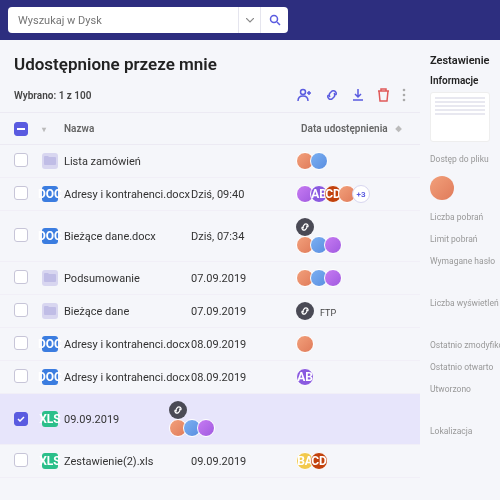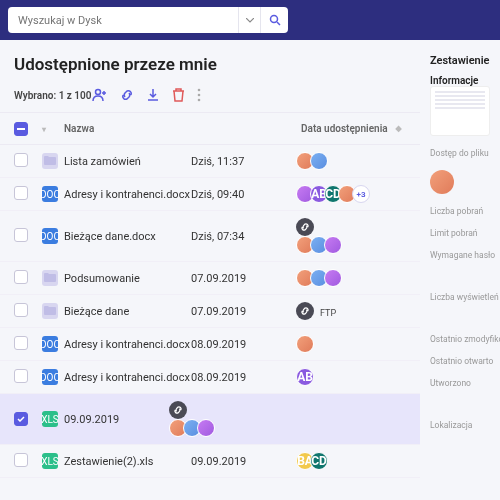--- a/index.html
+++ b/index.html
@@ -6,58 +6,58 @@
 body{width:500px;height:500px;overflow:hidden;background:#f5f6fa;font-size:11px;color:#2c2c3a}
 .topbar{height:40px;background:#2d2e7f;display:flex;align-items:center;padding:0 8px;gap:6px}
 .search-wrap{flex:0 0 280px;display:flex;align-items:flex-end}
 .search-input{flex:1;height:26px;border:none;border-radius:4px 0 0 4px;padding:0 10px;font-size:11px;background:#fff;color:#333}
 .search-dd{width:22px;height:26px;background:#fff;border-left:1px solid #e5e5ee;display:flex;align-items:center;justify-content:center;color:#888}
 .search-btn{width:28px;height:26px;background:#fff;border-left:1px solid #e5e5ee;border-radius:0 4px 4px 0;display:flex;align-items:center;justify-content:center;color:#5a5be0}
 .content{display:flex;height:calc(100% - 40px)}
 .main{flex:1;min-width:0;padding:14px 0 0 0}
 .side{width:80px;padding:14px 0 0 10px;font-size:9px;color:#888;overflow:hidden}
 h1{font-size:17px;font-weight:600;color:#222;padding:0 14px;margin-bottom:14px}
-.toolbar{display:flex;align-items:center;padding:0 14px 10px 14px;border-bottom:1px solid #eceaf3}
+.toolbar{display:flex;align-items:center;justify-content:space-between;padding:0 14px 10px 14px;border-bottom:1px solid #eceaf3}
 .sel-info{font-size:10px;font-weight:600;color:#444}
 .actions{display:flex;gap:12px;align-items:center}
 .actions .ico{color:#5a5be0;cursor:pointer}
 .actions .ico.danger{color:#e05a5a}
 .actions .ico.gray{color:#aaa}
 .hdr{display:flex;align-items:center;padding:8px 14px;font-size:10px;color:#666;font-weight:600;border-bottom:1px solid #eceaf3}
 .col-chk{width:28px;flex:none}
 .col-ico{width:22px;flex:none}
 .col-name{flex:1;min-width:0;display:flex;align-items:center;gap:4px}
 .col-date{width:105px;flex:none;display:flex;align-items:center;gap:8px}
 .col-access{width:110px;flex:none}
 .rows{max-height:370px;overflow:auto}
 .row{display:flex;align-items:center;padding:7px 14px;border-bottom:1px solid #f1eff7;font-size:11px;color:#333}
 .row.selected{background:#e7e5fb}
 .row .col-name{font-weight:400}
 .chk{width:14px;height:14px;border:1.5px solid #c7c5d8;border-radius:3px;background:#fff;display:inline-flex;align-items:center;justify-content:center}
 .chk.hdr-chk{background:#5a5be0;border-color:#5a5be0;color:#fff}
 .chk.checked{background:#5a5be0;border-color:#5a5be0;color:#fff}
-.ficon{width:16px;height:16px;border-radius:3px;display:inline-flex;align-items:center;justify-content:center;font-size:10px;font-weight:400;color:#fff}
+.ficon{width:16px;height:16px;border-radius:3px;display:inline-flex;align-items:center;justify-content:center;font-size:12px;font-weight:700;color:#fff}
 .ficon.folder{background:#d8d6f0}
 .ficon.docx{background:#3b7de0}
 .ficon.xls{background:#2bbf8a}
 .avs{display:flex;align-items:center;gap:-4px}
 .av{width:18px;height:18px;border-radius:50%;border:1.5px solid #fff;margin-left:-4px;display:inline-flex;align-items:center;justify-content:center;font-size:12px;font-weight:700;color:#fff}
 .av:first-child{margin-left:0}
 .av.p1{background:linear-gradient(135deg,#f2a07b,#e07b5a)}
 .av.p2{background:linear-gradient(135deg,#7bb0f2,#5a8ee0)}
 .av.p3{background:linear-gradient(135deg,#c77bf2,#a05ae0)}
 .av.ab{background:#8a5ae0}
-.av.cd{background:#0f766e}
+.av.cd{background:#c2410c}
 .av.ba{background:#f2c94c}
 .av.more{background:#fff;color:#5a5be0;border:1px solid #d8d6f0;font-size:8px}
 .link-badge{width:18px;height:18px;border-radius:50%;background:#4a4a55;color:#fff;display:inline-flex;align-items:center;justify-content:center;margin-right:2px}
 .ftp{font-size:9px;font-weight:400;color:#444;margin-left:4px}
 .sort{color:#bbb;font-size:8px}
 .side h3{font-size:11px;color:#222;margin-bottom:8px;font-weight:600}
-.side .lbl{font-size:10px;color:#222;font-weight:600;}
+.side .lbl{font-size:10px;color:#222;font-weight:600;margin-bottom:6px}
 .thumb{width:60px;height:50px;background:#fff;border:1px solid #eee;border-radius:3px;margin-bottom:8px;padding:4px;display:flex;flex-direction:column;gap:2px}
 .thumb .ln{height:2px;background:#e8e8f0}
 .meta{font-size:8.5px;color:#999;margin:12px 0;white-space:nowrap}
 .big-av{width:24px;height:24px;border-radius:50%;background:linear-gradient(135deg,#f2a07b,#e07b5a);margin-bottom:6px}
 svg{display:block}
 </style>
 </head>
 <body>
 
 <div class="topbar">
@@ -131,21 +131,20 @@
     </div>
     <div class="rows" id="rows">
         <div class="row">
           <div class="col-chk"><span class="chk "></span></div>
           <div class="col-ico"><span class="ficon folder">
               <svg width="12" height="10" viewBox="0 0 12 10">
                 <path d="M0 1a1 1 0 011-1h3l1 1h6a1 1 0 011 1v6a1 1 0 01-1 1H1a1 1 0 01-1-1z" fill="#c0bde6"></path>
               </svg>
             </span></div>
           <div class="col-name">Lista zamówień</div>
-          <div class="col-date">Dziś, 11:37</div>
           <div class="col-access">
             <span class="avs">
               <span class="av p1"></span>
               <span class="av p2"></span>
             </span>
           </div>
         </div>
         <div class="row">
           <div class="col-chk"><span class="chk "></span></div>
           <div class="col-ico"><span class="ficon docx">DOC</span></div>

